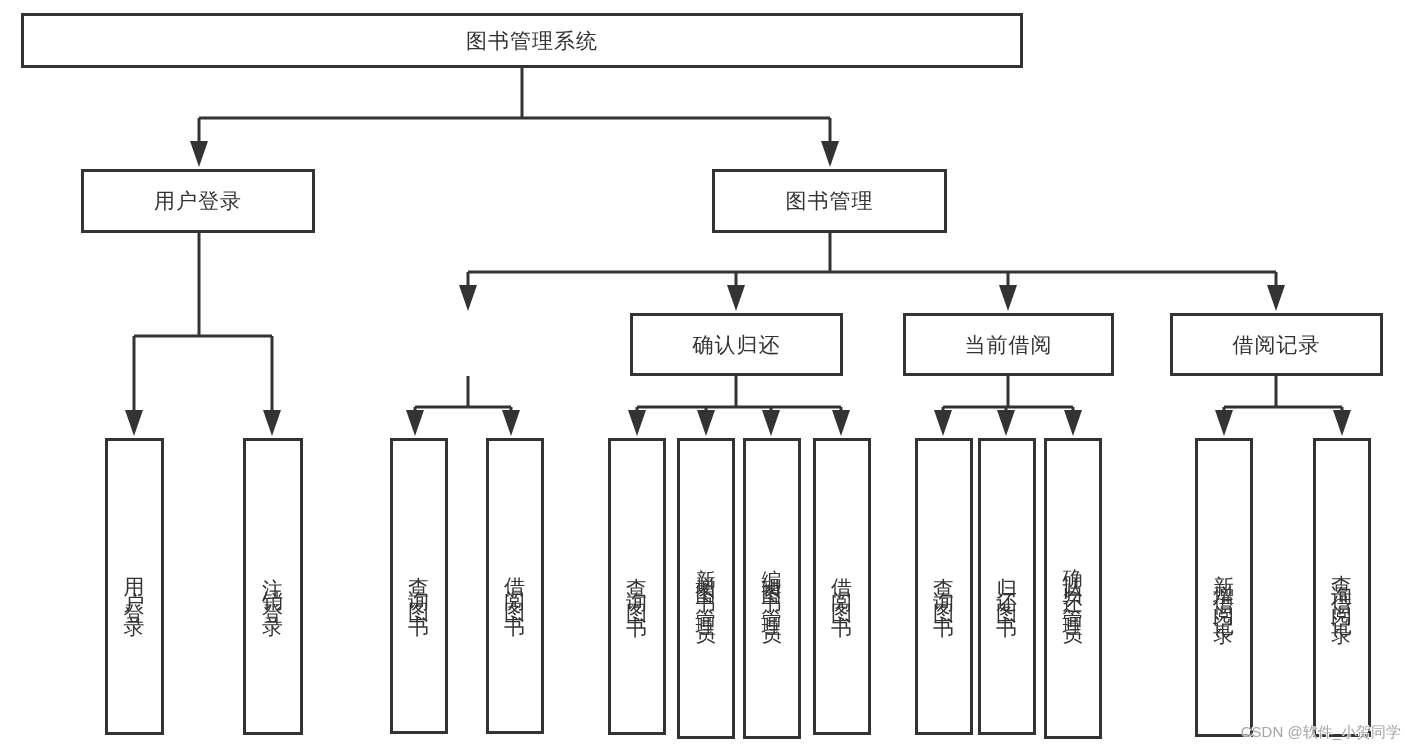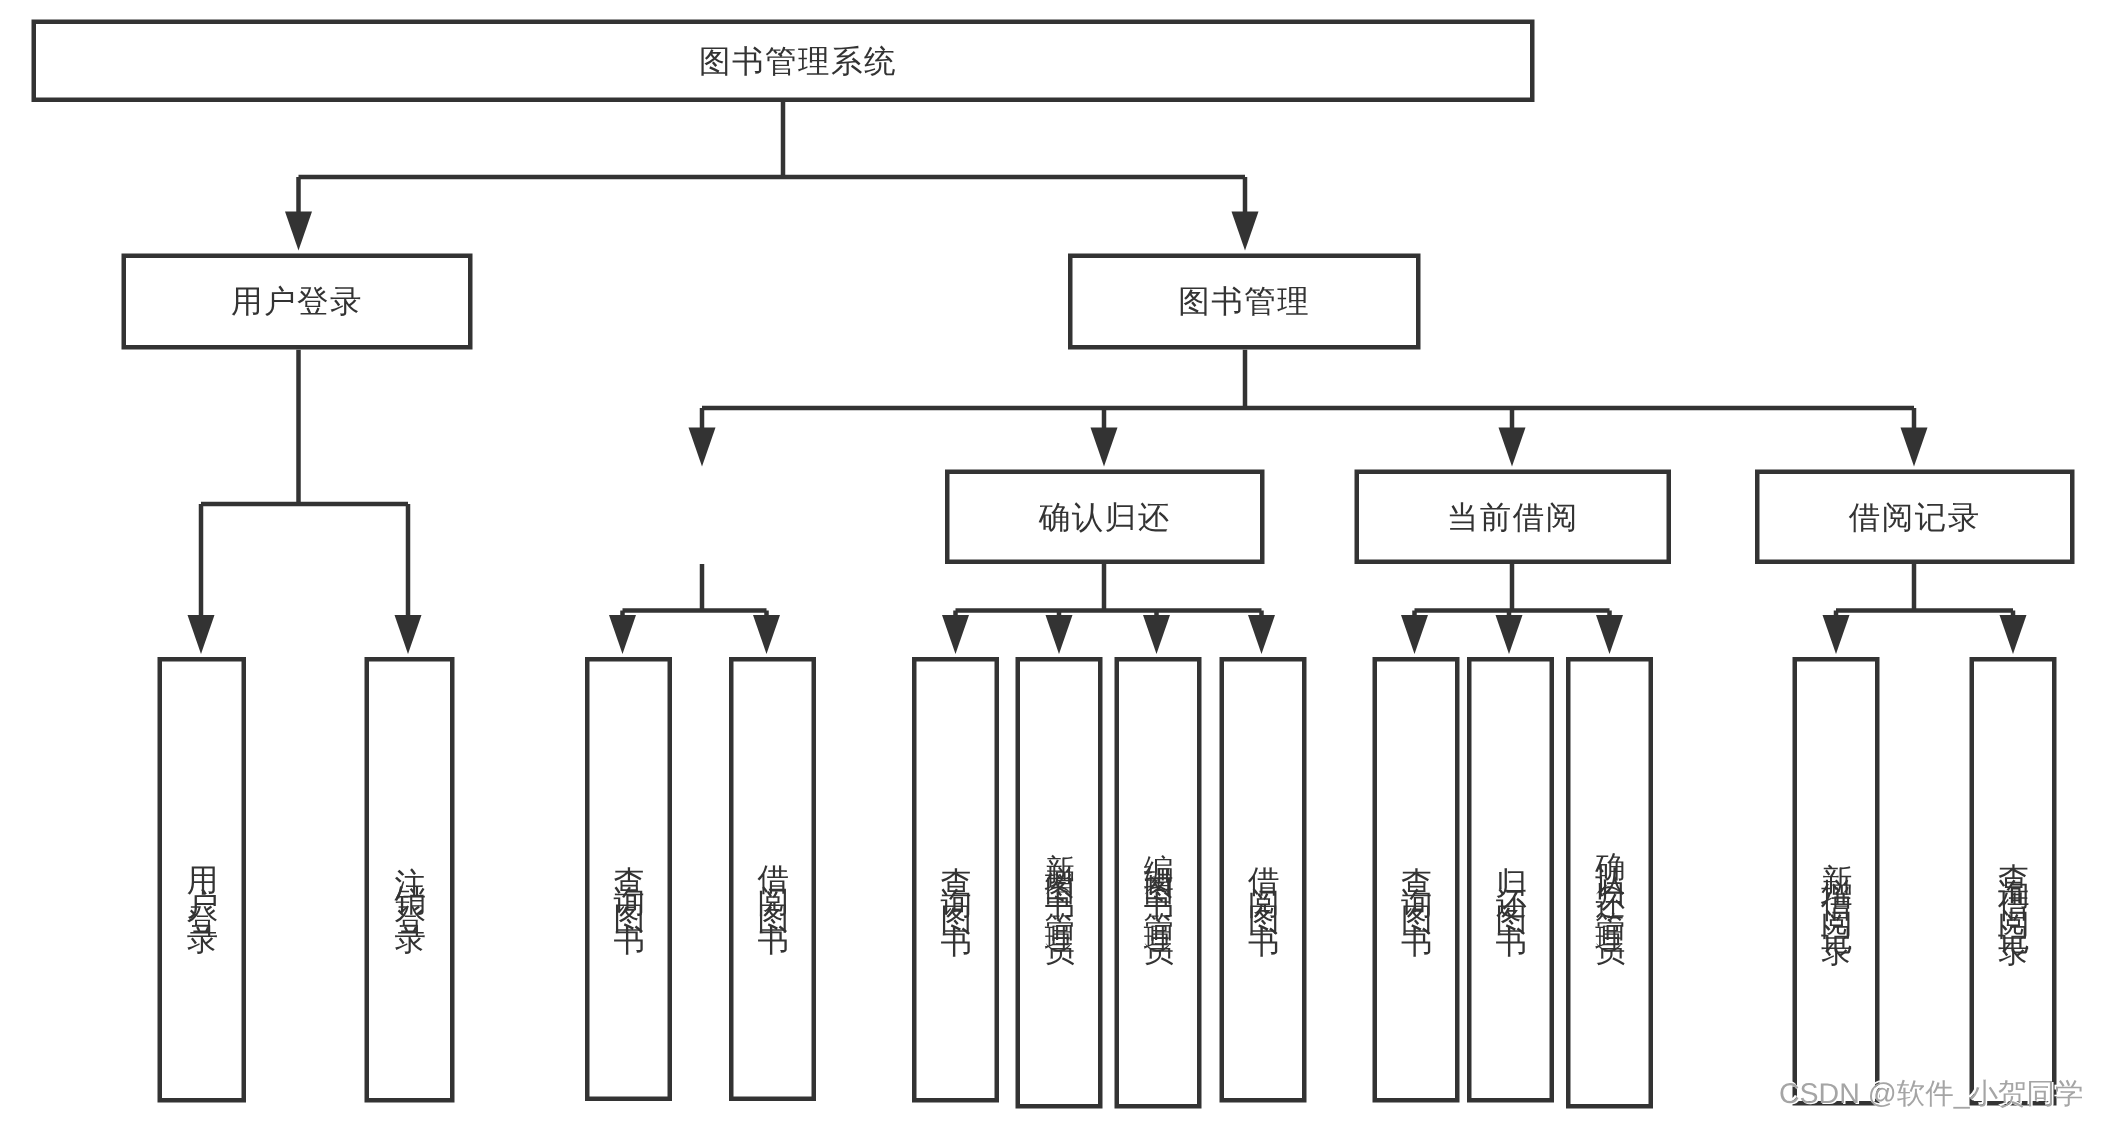--- a/index.html
+++ b/index.html
@@ -68,23 +68,23 @@
   .n-c3 { left: 743px;  top: 438px; width: 58px; height: 301px; }
   .n-c4 { left: 813px;  top: 438px; width: 58px; height: 297px; }
   .n-d1 { left: 915px;  top: 438px; width: 58px; height: 297px; }
   .n-d2 { left: 978px;  top: 438px; width: 58px; height: 297px; }
   .n-d3 { left: 1044px; top: 438px; width: 58px; height: 301px; }
   .n-e1 { left: 1195px; top: 438px; width: 58px; height: 299px; }
   .n-e2 { left: 1313px; top: 438px; width: 58px; height: 299px; }
 
   .watermark {
     position: absolute;
-    right: 16px;
+    right: 4px;
     bottom: 5px;
-    font-size: 19px;
+    font-size: 15px;
     color: #a5a5a5;
     text-shadow: 1px 1px 0 #ffffff, -1px -1px 0 #ffffff;
     z-index: 10;
     white-space: nowrap;
   }
 </style>
 </head>
 <body>
 
 <div class="canvas">

